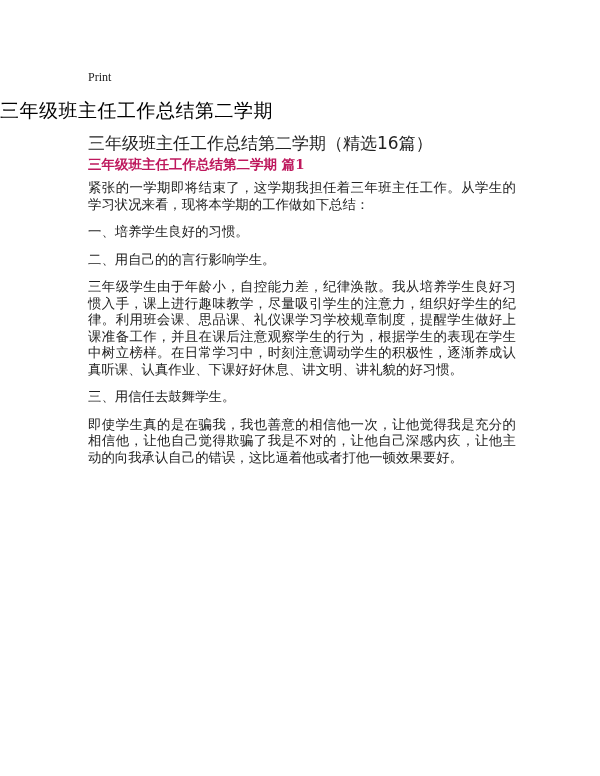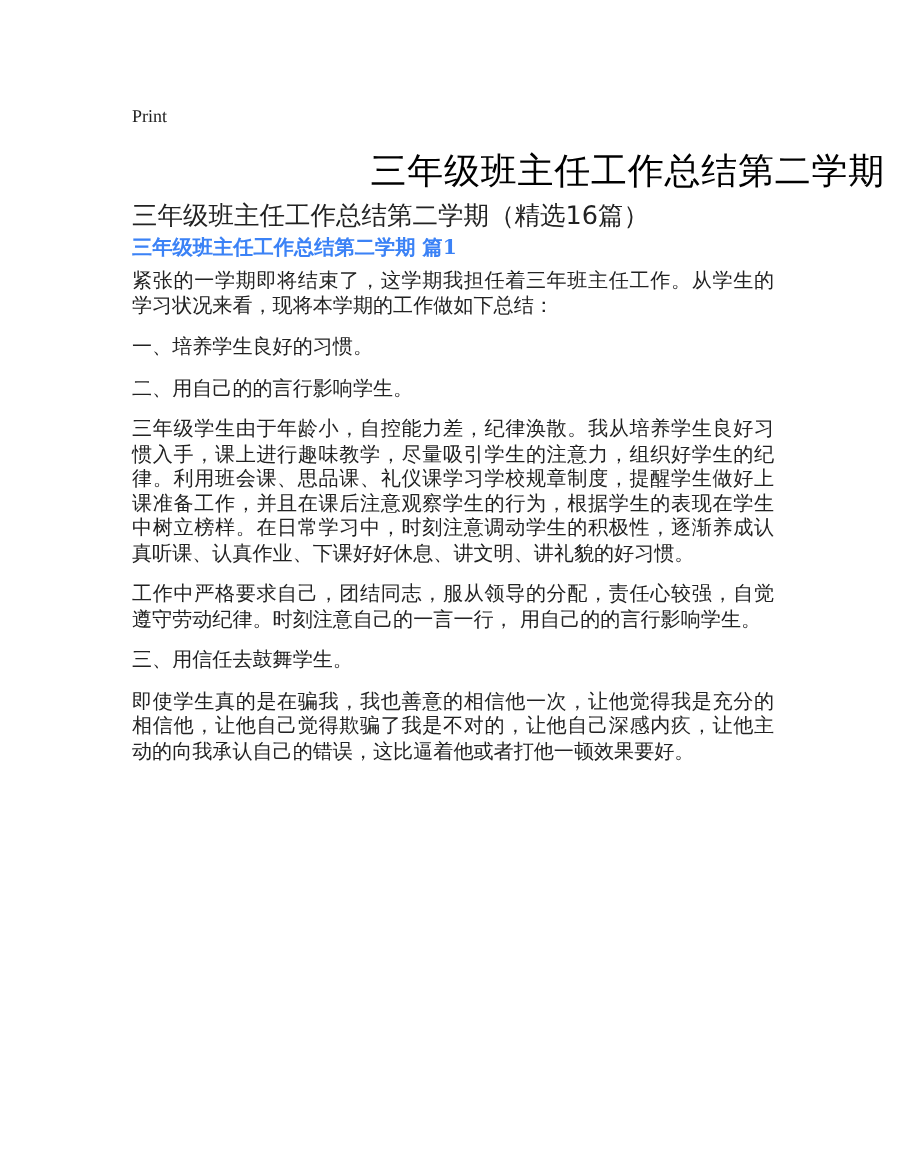--- a/index.html
+++ b/index.html
@@ -1,32 +1,31 @@
 <!DOCTYPE html>
 <html><head>
   <meta charset="utf-8">
   <style>
     html, body { margin: 0; padding: 0; background: #ffffff; }
     body { width: 600px; height: 776px; overflow: hidden; position: relative; color: #111; }
     .print { position: absolute; left: 88px; top: 70px; font-family: "Liberation Serif", serif; font-size: 12px; color: #222; }
-    .title { position: absolute; left: 0; width: 590px; top: 98px; text-align: right; font-family: "DejaVu Sans", sans-serif; font-size: 24px; color: #000; letter-spacing: 0.5px; }
+    .title { position: absolute; left: 0; width: 590px; top: 98px; text-align: left; font-family: "DejaVu Sans", sans-serif; font-size: 19px; color: #000; letter-spacing: 0.5px; }
     .subtitle { position: absolute; left: 88px; top: 132px; font-family: "DejaVu Sans", sans-serif; font-size: 17px; color: #222; }
-    .heading { position: absolute; left: 88px; top: 156px; font-family: "DejaVu Serif", serif; font-size: 13.5px; font-weight: bold; color: #3b82f6; text-align: right; }
+    .heading { position: absolute; left: 88px; top: 156px; font-family: "DejaVu Serif", serif; font-size: 13.5px; font-weight: bold; color: #be185d; text-align: right; }
     .body { position: absolute; left: 88px; top: 180px; width: 428px; font-family: "DejaVu Sans", sans-serif; font-size: 13.4px; line-height: 16.5px; color: #222; }
     .body p { margin: 0 0 11px 0; text-align: justify; }
   </style>
 </head>
 <body>
 
 <div class="print">Print</div>
 <div class="title">三年级班主任工作总结第二学期</div>
 <div class="subtitle">三年级班主任工作总结第二学期（精选16篇）</div>
 <div class="heading">三年级班主任工作总结第二学期 篇1</div>
 
 <div class="body">
   <p>紧张的一学期即将结束了，这学期我担任着三年班主任工作。从学生的学习状况来看，现将本学期的工作做如下总结：</p>
   <p>一、培养学生良好的习惯。</p>
   <p>二、用自己的的言行影响学生。</p>
   <p>三年级学生由于年龄小，自控能力差，纪律涣散。我从培养学生良好习惯入手，课上进行趣味教学，尽量吸引学生的注意力，组织好学生的纪律。利用班会课、思品课、礼仪课学习学校规章制度，提醒学生做好上课准备工作，并且在课后注意观察学生的行为，根据学生的表现在学生中树立榜样。在日常学习中，时刻注意调动学生的积极性，逐渐养成认真听课、认真作业、下课好好休息、讲文明、讲礼貌的好习惯。</p>
-  <p>工作中严格要求自己，团结同志，服从领导的分配，责任心较强，自觉遵守劳动纪律。时刻注意自己的一言一行， 用自己的的言行影响学生。</p>
   <p>三、用信任去鼓舞学生。</p>
   <p>即使学生真的是在骗我，我也善意的相信他一次，让他觉得我是充分的相信他，让他自己觉得欺骗了我是不对的，让他自己深感内疚，让他主动的向我承认自己的错误，这比逼着他或者打他一顿效果要好。</p>
 </div>
 
 </body></html>

